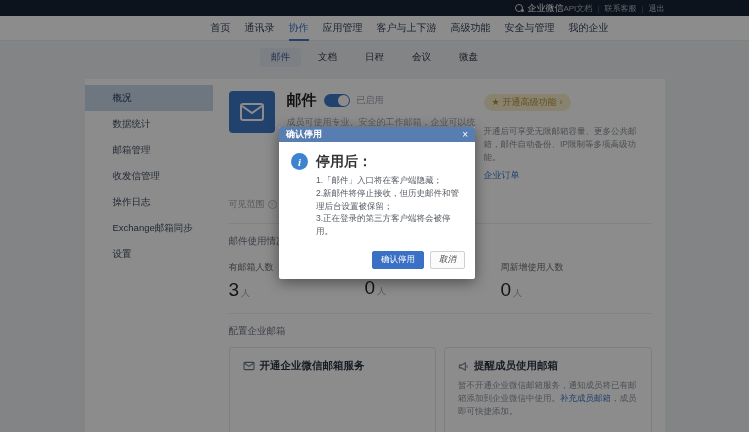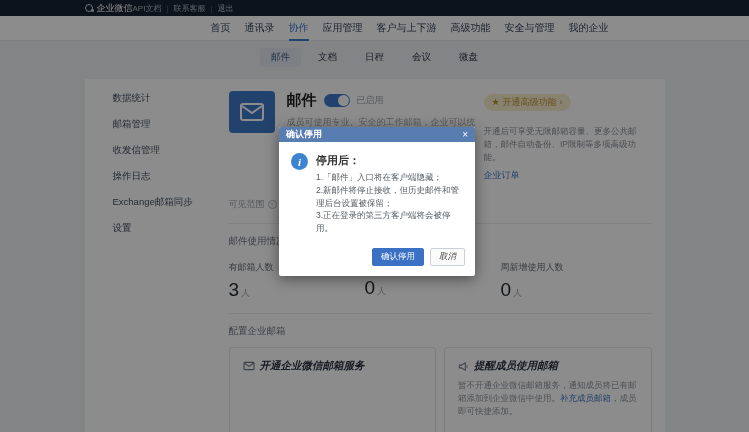--- a/index.html
+++ b/index.html
@@ -4,21 +4,21 @@
 <style>
   * { margin:0; padding:0; box-sizing:border-box; }
   html,body { background:#dfe2e6; }
   .screen{
     position:relative; width:749px; height:432px; overflow:hidden;
     background:#eef0f3; font-family:"Liberation Sans",sans-serif; color:#333;
     margin:0 auto;
   }
   
   .topbar{ height:16px; background:#182433; display:flex; align-items:center; }
-  .topbar-shell{ width:580px; margin:11px auto; display:flex; align-items:center; justify-content:flex-start; }
+  .topbar-shell{ width:580px; margin:11px auto; display:flex; align-items:center; justify-content:flex-end; }
   .brand{ display:flex; align-items:center; gap:4px; color:#fff; font-size:9px; }
   .brand-icon{ width:8px; height:8px; border:1px solid #cfd6de; border-radius:50%; position:relative; }
   .brand-icon::after{ content:""; position:absolute; right:-2px; bottom:-1px; width:3px; height:3px; background:#cfd6de; border-radius:50%; }
   .toplinks{ display:flex; align-items:center; gap:5px; color:#aeb8c4; font-size:8px; }
   .toplinks .sep{ color:#53606f; }
   
   .navbar{ height:25px; background:#fff; display:flex; align-items:center; justify-content:center; gap:14px; padding-left:70px; border-bottom:1px solid #e7e9ec; }
   .nav-item{ font-size:10px; color:#35425a; height:25px; line-height:24px; cursor:pointer; }
   .nav-item.active{ color:#3e78c8; border-bottom:2px solid #3e78c8; }
   
@@ -54,33 +54,33 @@
   .divider{ border-top:1px solid #ededed; margin-top:12px; }
   .section-title{ margin-top:11px; font-size:9.5px; color:#6b7280; }
   .stats{ display:flex; margin-top:13px; }
   .stat{ width:136px; }
   .stat-label{ font-size:9px; color:#666c74; min-height:11px; }
   .stat-value-row{ margin-top:5px; display:flex; align-items:baseline; gap:2px; }
   .stat-value{ font-size:19px; color:#24292f; }
   .stat-unit{ font-size:9px; color:#9aa0a8; }
   .cards{ display:flex; gap:8px; margin-top:9px; }
   .card{ flex:1; border:1px solid #e2e6ea; border-radius:3px; padding:11px 13px 10px; min-height:90px; display:flex; flex-direction:column; }
-  .card-title-row{ display:flex; align-items:center; gap:5px; font-size:10.5px; font-weight:bold; color:#2b3442;font-style:italic; }
+  .card-title-row{ display:flex; align-items:center; gap:5px; font-size:10.5px; font-weight:bold; color:#2b3442; }
   .card-desc{ margin-top:6px; font-size:8.5px; color:#8d939c; line-height:1.55; }
   .card-desc a{ color:#3e78c8; text-decoration:none; cursor:pointer; }
   
   .backdrop{ position:absolute; inset:0; background:rgba(0,0,0,0.45); z-index:40; }
   .modal{ position:absolute; left:279px; top:127px; width:196px; background:#fff; z-index:50; border-radius:2px; box-shadow:0 3px 14px rgba(0,0,0,0.45); }
   .modal-header{ height:15px; background:#587db0; display:flex; align-items:center; justify-content:space-between; padding:0 7px; border-radius:2px 2px 0 0; }
   .modal-title{ font-size:9px; font-weight:bold; color:#fff; }
   .modal-close{ color:#fff; font-size:10px; line-height:10px; cursor:pointer; }
   .modal-body{ display:flex; gap:8px; padding:11px 12px 6px; }
   .info-circle{ width:17px; height:17px; border-radius:50%; background:#3d83cf; color:#fff; flex-shrink:0; display:flex; align-items:center; justify-content:center; font-family:"Liberation Serif",serif; font-style:italic; font-weight:bold; font-size:11px; }
   .modal-text{ flex:1; }
-  .modal-lead{ font-size:11px; font-weight:bold; color:#333; margin-bottom:3px; }
+  .modal-lead{ font-size:14px; font-weight:bold; color:#333; margin-bottom:3px; }
   .modal-line{ font-size:8.5px; color:#555b63; line-height:1.5; }
   .modal-footer{ display:flex; justify-content:flex-end; gap:6px; padding:7px 10px 10px; }
   .btn-confirm{ background:#3a71c5; color:#fff; border:1px solid #3a71c5; font-size:8.5px; padding:2px 8px; border-radius:2px; cursor:pointer; font-family:inherit; }
   .btn-cancel{ background:#fbfbfb; color:#444; border:1px solid #cbd0d6; font-size:8.5px; padding:2px 8px; border-radius:2px; cursor:pointer; font-family:inherit;font-style:italic; }
   svg{ display:block; }
 </style>
 </head>
 <body>
 
 <div class="screen">
@@ -116,20 +116,21 @@
     <div class="subtab active">邮件</div>
     <div class="subtab">文档</div>
     <div class="subtab">日程</div>
     <div class="subtab">会议</div>
     <div class="subtab">微盘</div>
   </div>
 
 
   <div class="content">
     <div class="sidebar">
+      <div class="side-item active">概况</div>
       <div class="side-item">数据统计</div>
       <div class="side-item">邮箱管理</div>
       <div class="side-item">收发信管理</div>
       <div class="side-item">操作日志</div>
       <div class="side-item">Exchange邮箱同步</div>
       <div class="side-item">设置</div>
     </div>
 
     <div class="main">
       <div class="main-top">

